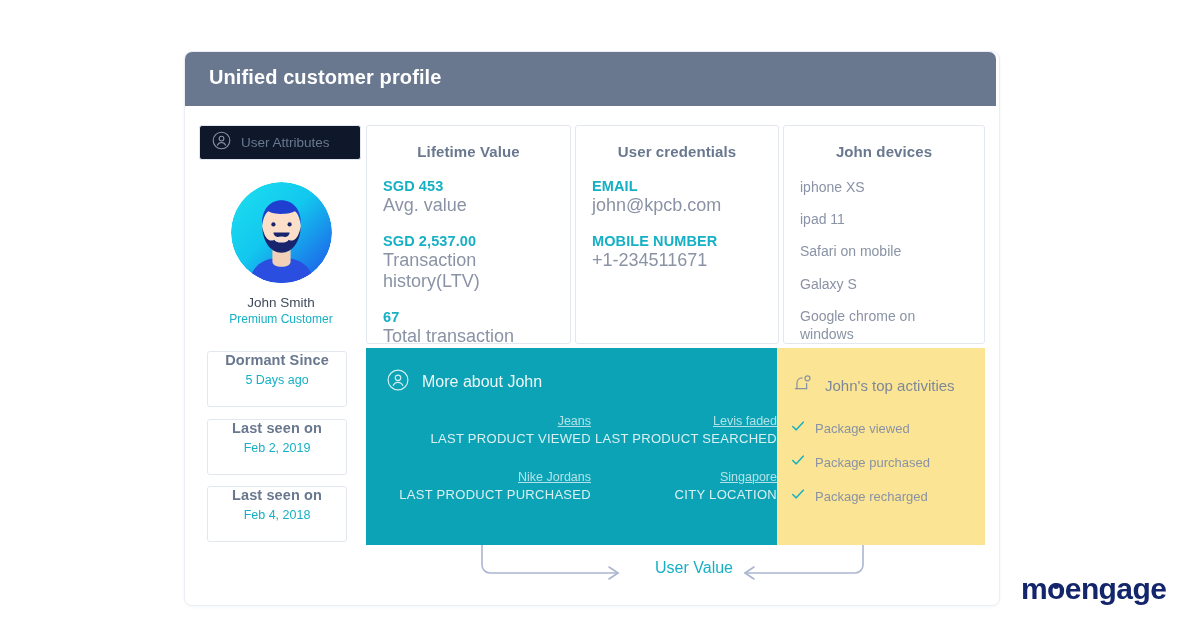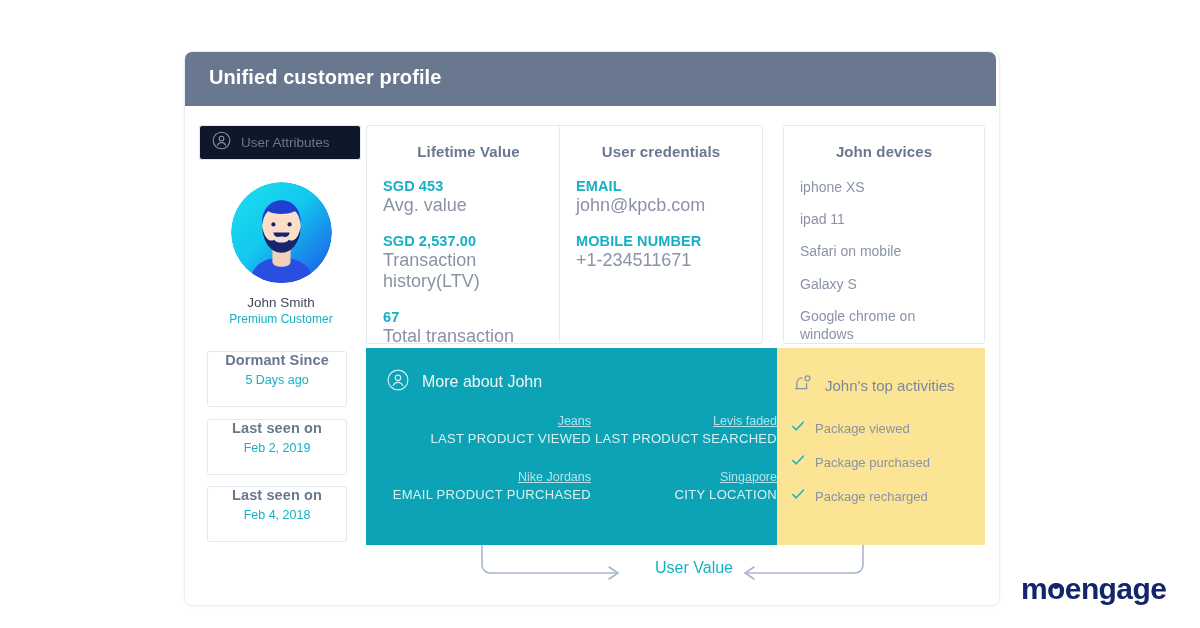--- a/index.html
+++ b/index.html
@@ -139,21 +139,21 @@
   .info-panel {
     position: absolute;
     top: 73px;
     border: 1px solid #e3e7f0;
     border-radius: 3px;
     box-sizing: border-box;
     background: #fff;
     height: 219px;
   }
   #panel-lifetime { left: 181px; width: 205px; }
-  #panel-credentials { left: 374px; width: 204px; }
+  #panel-credentials { left: 390px; width: 204px; }
   #panel-devices { left: 598px; width: 202px; }
 
   .panel-title {
     text-align: center;
     margin-top: 17px;
     color: #69788f;
     font-size: 15px;
     font-weight: 700;
     letter-spacing: 0.1px;
   }
@@ -425,21 +425,21 @@
       <div>
         <div class="fact-value">Jeans</div>
         <div class="fact-label">LAST PRODUCT VIEWED</div>
       </div>
       <div>
         <div class="fact-value">Levis faded</div>
         <div class="fact-label">LAST PRODUCT SEARCHED</div>
       </div>
       <div>
         <div class="fact-value">Nike Jordans</div>
-        <div class="fact-label">EMAIL PRODUCT PURCHASED</div>
+        <div class="fact-label">LAST PRODUCT PURCHASED</div>
       </div>
       <div>
         <div class="fact-value">Singapore</div>
         <div class="fact-label">CITY LOCATION</div>
       </div>
     </div>
   </div>
 
   <div id="panel-activities">
     <div class="section-head">

